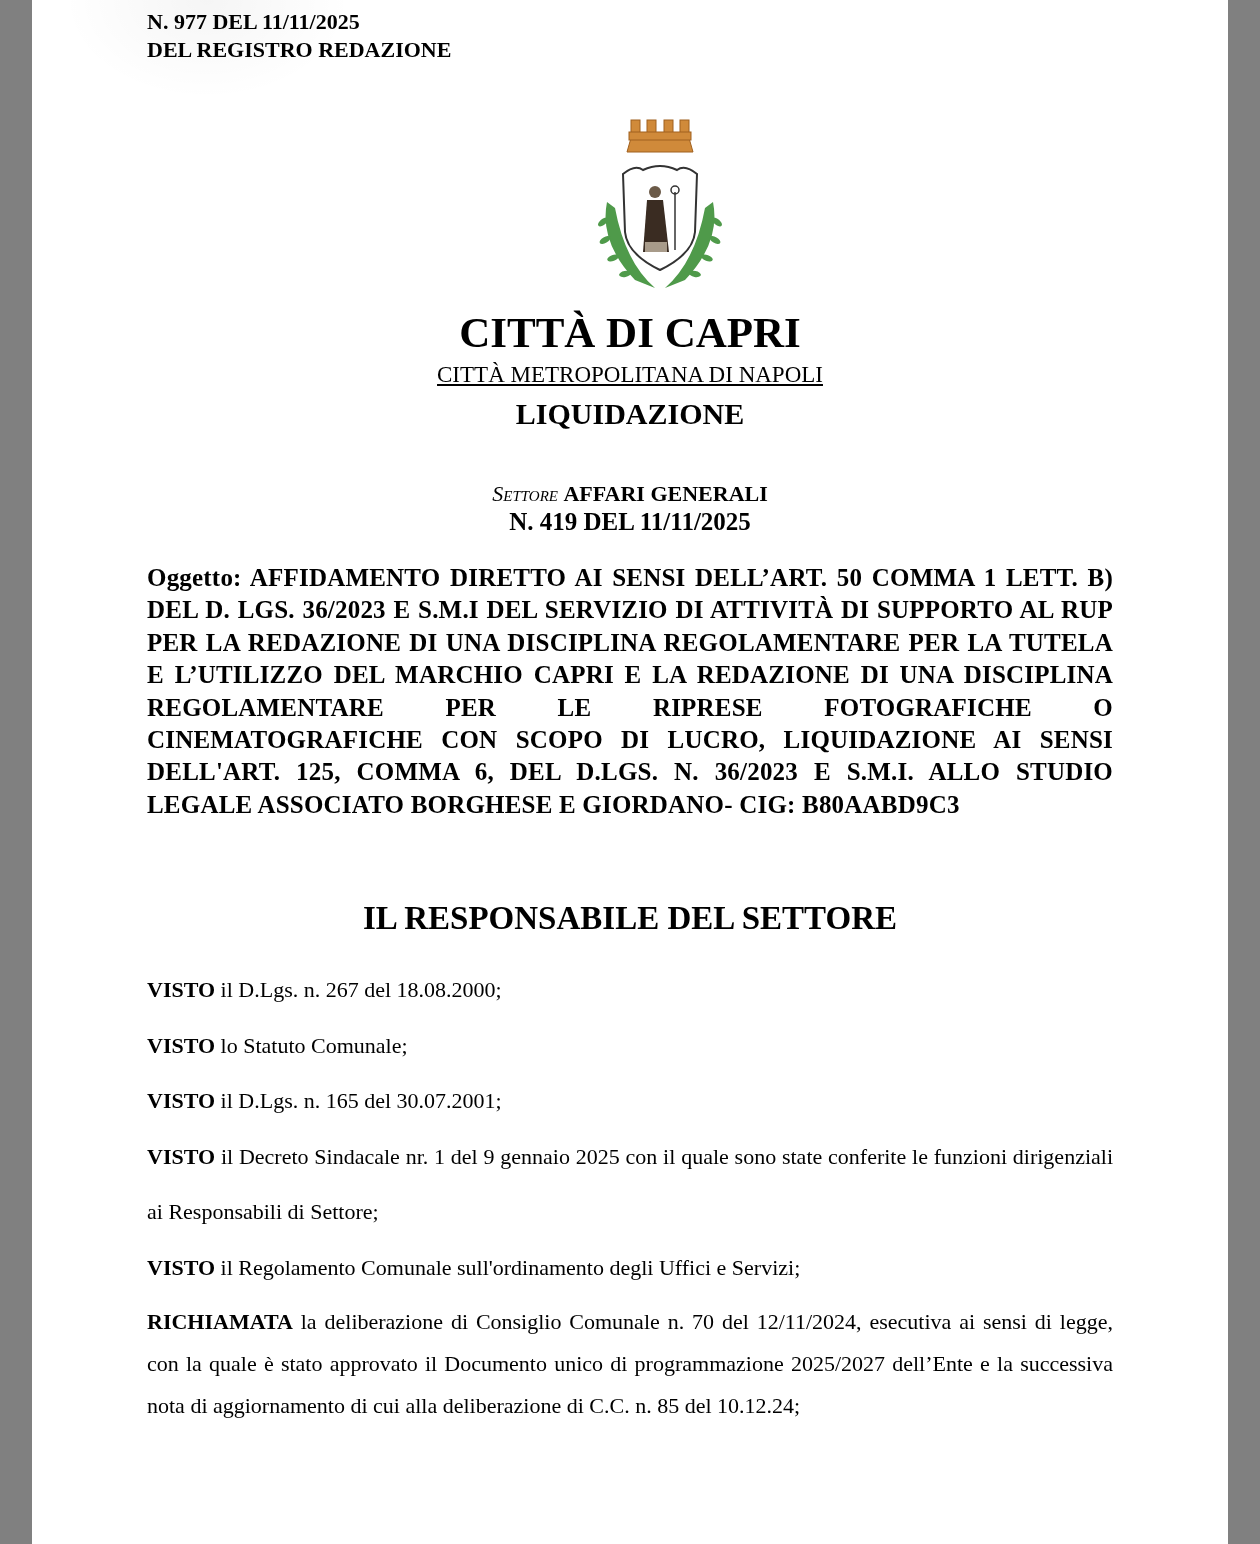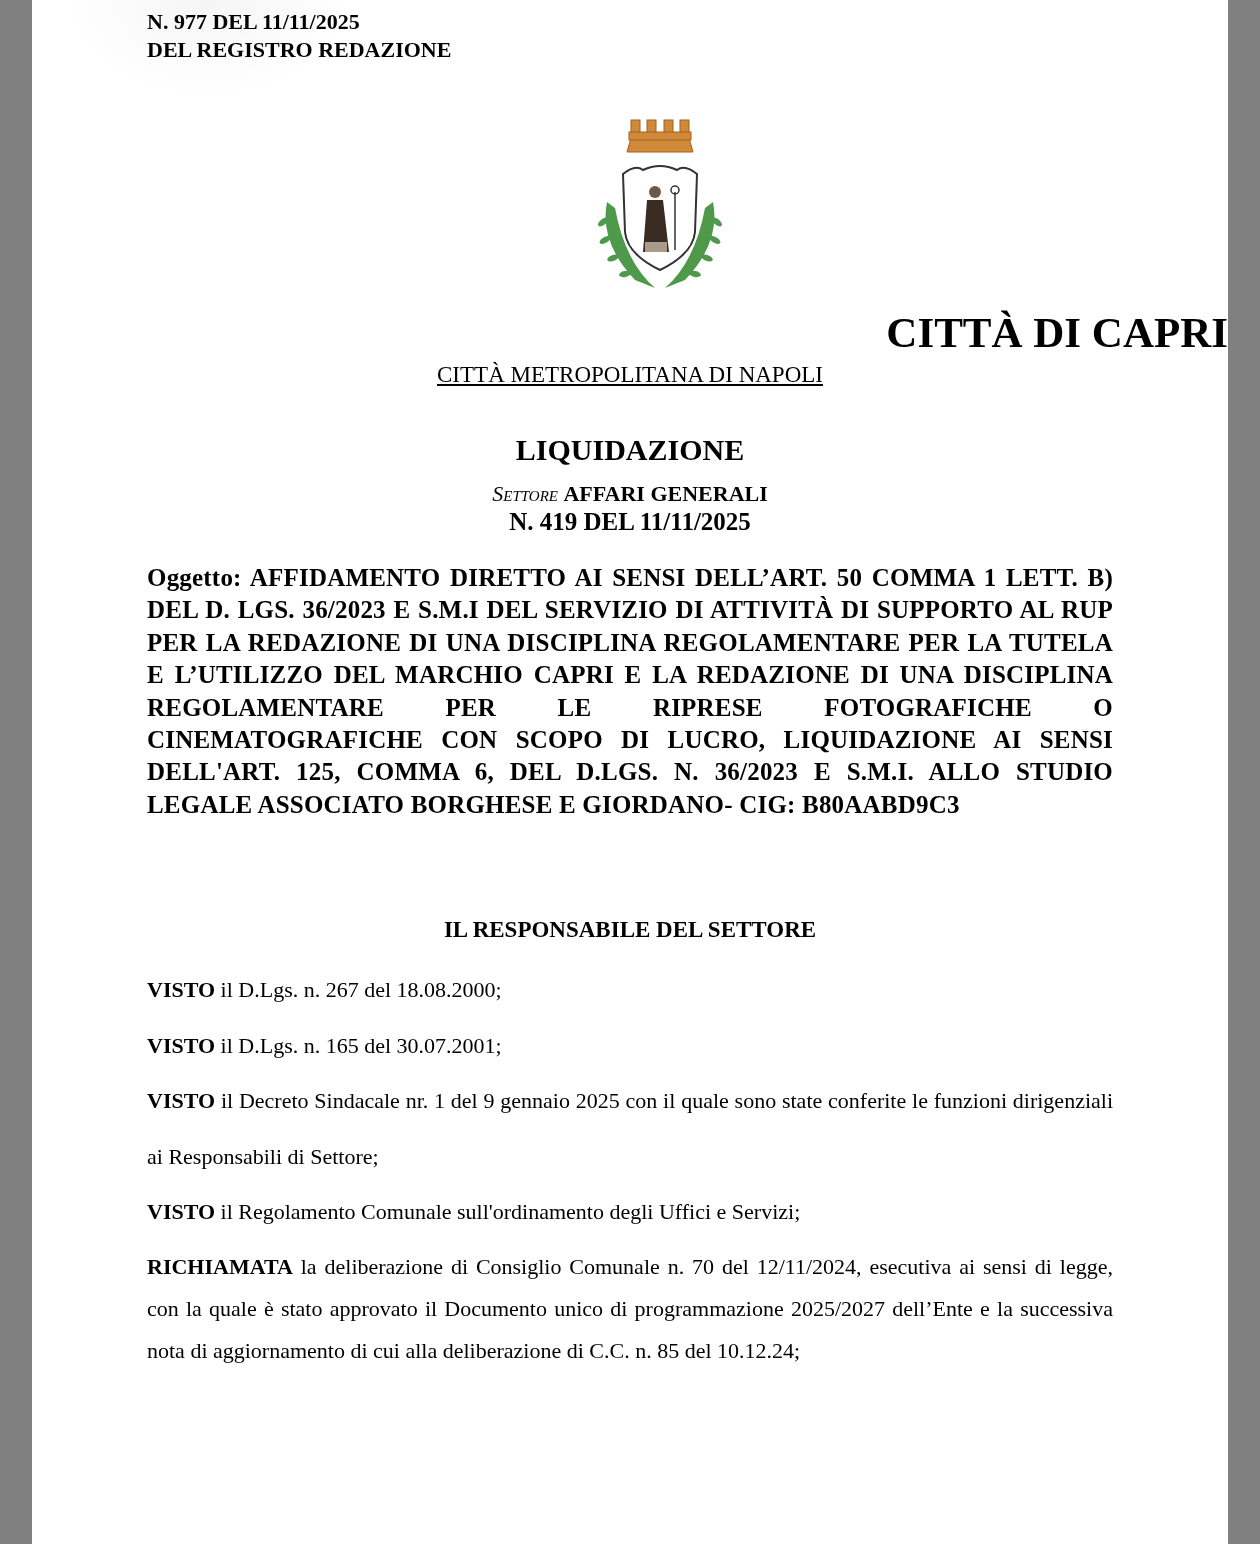--- a/index.html
+++ b/index.html
@@ -2,30 +2,30 @@
 <html><head>
 <meta charset="utf-8">
 <style>
   html, body { margin:0; padding:0; }
   body { width:1260px; height:1544px; background:#808080; overflow:hidden; position:relative;
          font-family:"Liberation Serif","DejaVu Serif",serif; color:#000; }
   .page { position:absolute; left:32px; top:0; width:1196px; height:1544px; background:#fff; }
   .reg { position:absolute; left:115px; top:8px; font-weight:bold; font-size:22px; line-height:28px; }
   .crest { position:absolute; left:553px; top:112px; width:150px; height:190px; }
   .center { position:absolute; left:0; width:1196px; text-align:center; }
-  .city { top:306px; font-size:43px; font-weight:bold; line-height:54px;text-align:right; }
+  .city { top:306px; font-size:43px; font-weight:bold; line-height:54px; }
   .metro { top:360px; font-size:23px; text-decoration:underline; line-height:30px;text-align:center; }
-  .liq { top:430px; font-size:30px; font-weight:bold; line-height:40px;text-align:center; }
+  .liq { top:394px; font-size:30px; font-weight:bold; line-height:40px;text-align:center; }
   .settore { top:480px; font-size:22px; line-height:28px; }
   .settore .sc { font-style:italic; font-variant:small-caps; font-weight:normal; }
   .settore b, .num b { font-weight:bold; }
   .num { top:508px; font-size:25px; font-weight:bold; line-height:28px; }
   .oggetto { position:absolute; left:115px; top:562px; width:966px; font-size:25px; font-weight:bold;
              line-height:32.4px; text-align:justify; letter-spacing:0.2px; }
-  .resp { top:900px; font-size:23px; font-weight:bold; line-height:36px;margin-top:12px; }
+  .resp { top:900px; font-size:33px; font-weight:bold; line-height:36px; }
   .body { position:absolute; left:115px; top:962px; width:966px; font-size:22px; text-align:justify; }
   .body p { margin:0; line-height:55.5px; }
   .body p.rich { line-height:42px; margin-top:6px; }
   .body b { font-weight:bold; }
   .shadow { position:absolute; left:30px; top:0; width:290px; height:100px;
             background:radial-gradient(ellipse at 50% 0%, rgba(0,0,0,0.04), rgba(0,0,0,0) 70%); }
 </style>
 </head>
 <body>
 
@@ -83,18 +83,19 @@
 
   <div class="oggetto">
     <span>Oggetto:</span>
     <span>AFFIDAMENTO DIRETTO AI SENSI DELL’ART. 50 COMMA 1 LETT. B) DEL D. LGS. 36/2023 E S.M.I DEL SERVIZIO DI  ATTIVITÀ DI SUPPORTO AL RUP PER LA REDAZIONE DI UNA DISCIPLINA REGOLAMENTARE PER LA TUTELA E L’UTILIZZO DEL MARCHIO CAPRI E LA REDAZIONE DI UNA DISCIPLINA REGOLAMENTARE PER LE RIPRESE FOTOGRAFICHE O CINEMATOGRAFICHE CON SCOPO DI LUCRO, LIQUIDAZIONE AI SENSI DELL'ART. 125, COMMA 6, DEL D.LGS. N. 36/2023 E S.M.I. ALLO STUDIO LEGALE ASSOCIATO BORGHESE E GIORDANO- CIG: B80AABD9C3</span>
   </div>
 
   <div class="center resp">IL RESPONSABILE DEL SETTORE</div>
 
   <div class="body">
     <p><b>VISTO</b><span> il D.Lgs. n. 267 del 18.08.2000;</span></p>
+    <p><b>VISTO</b><span> lo Statuto Comunale;</span></p>
     <p><b>VISTO</b><span> il D.Lgs. n. 165 del 30.07.2001;</span></p>
     <p><b>VISTO</b><span> il Decreto Sindacale nr. 1 del 9 gennaio 2025 con il quale sono state conferite le funzioni dirigenziali ai Responsabili di Settore;</span></p>
     <p><b>VISTO</b><span> il Regolamento Comunale sull'ordinamento degli Uffici e Servizi;</span></p>
     <p class="rich"><b>RICHIAMATA</b><span> la deliberazione di Consiglio Comunale n. 70 del 12/11/2024, esecutiva ai sensi di legge, con la quale è stato approvato il Documento unico di programmazione 2025/2027 dell’Ente e la successiva nota di aggiornamento di cui alla deliberazione di C.C. n. 85 del 10.12.24;</span></p>
   </div>
 </div>
 
 </body></html>

